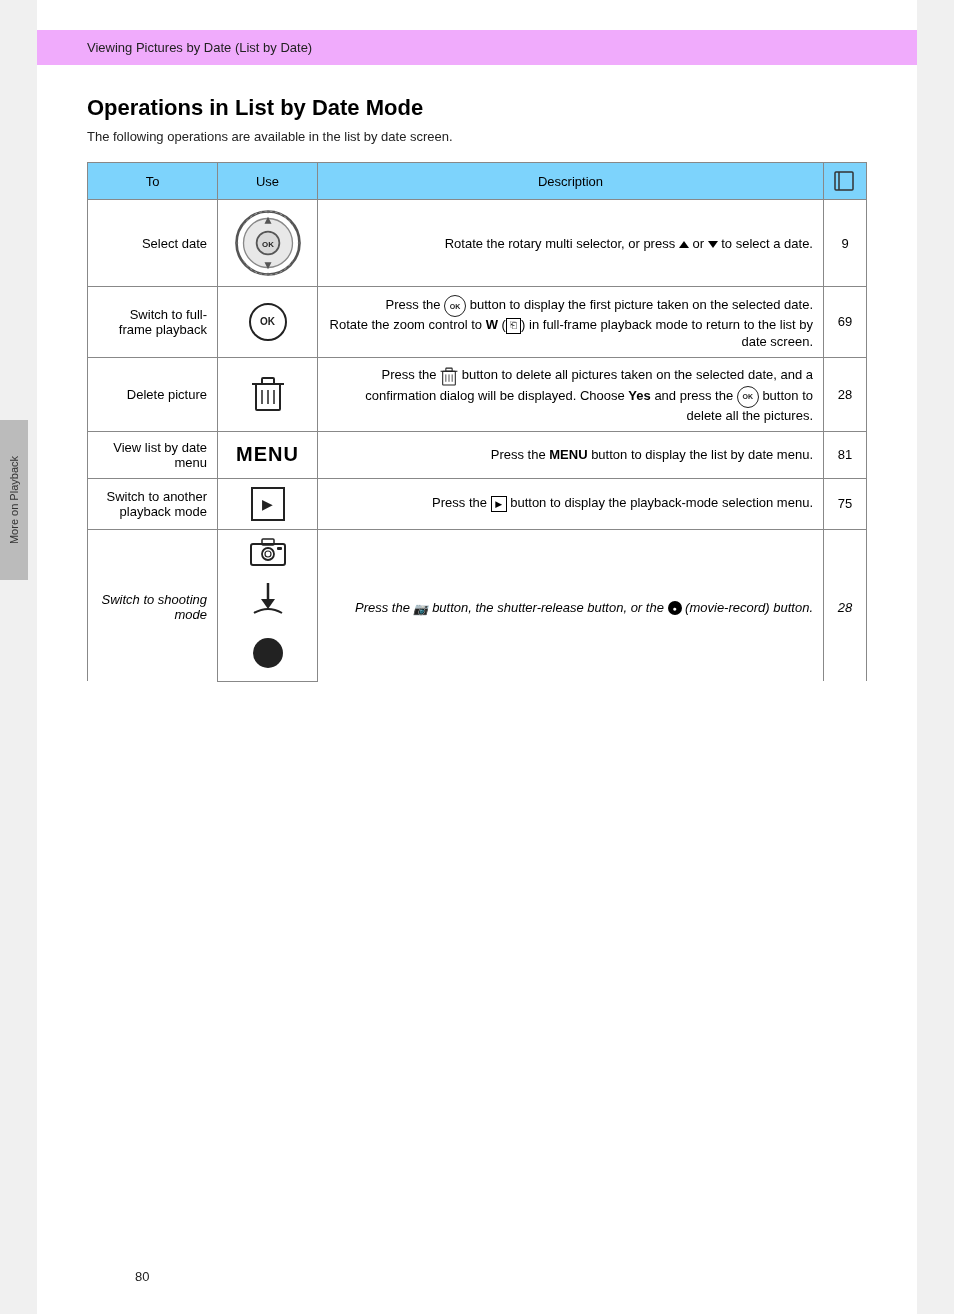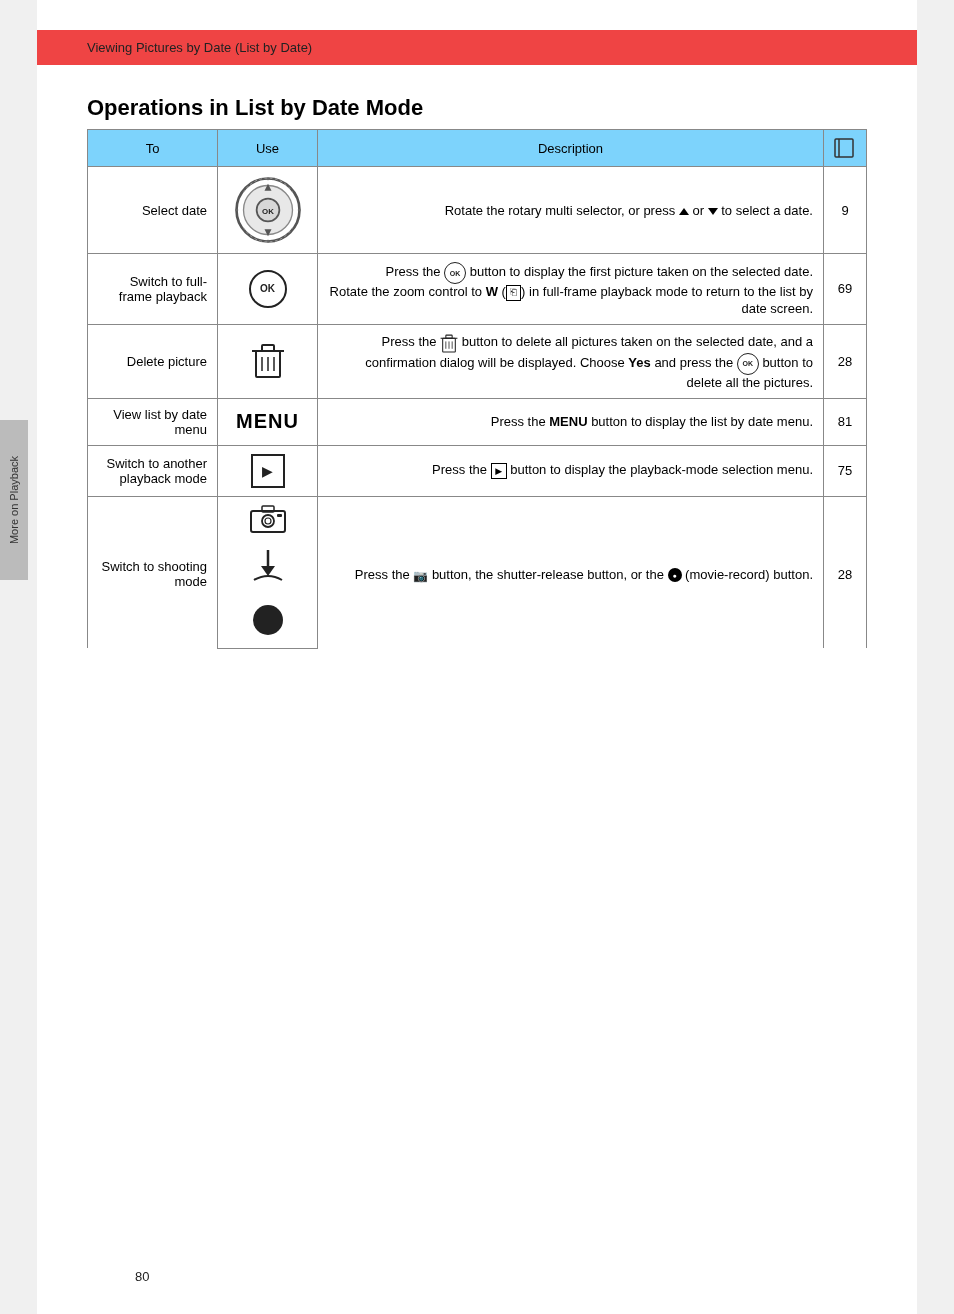--- a/index.html
+++ b/index.html
@@ -12,21 +12,21 @@
     }
     .page {
       background: #ffffff;
       width: 880px;
       margin: 0 auto;
       min-height: 1314px;
       position: relative;
       padding: 30px 50px 60px 50px;
     }
     .header-bar {
-      background: #ef4444;
+      background: #f0abfc;
       margin: 0 -50px;
       padding: 10px 50px;
       margin-bottom: 30px;
       font-size: 13px;
       color: #222;
     }
     .page-title {
       font-size: 22px;
       font-weight: bold;
       margin-bottom: 8px;
@@ -170,39 +170,41 @@
       position: absolute;
       bottom: 30px;
       left: 50px;
       font-size: 13px;
       color: #222;
       margin-left: 48px;
     }
     .sub-row-top td {
       border-bottom: none;
       padding-bottom: 4px;
+      font-style: italic;
     }
     .tri-up { display: inline-block; width: 0; height: 0; border-left: 5px solid transparent; border-right: 5px solid transparent; border-bottom: 7px solid #000; vertical-align: middle; }
     .tri-down { display: inline-block; width: 0; height: 0; border-left: 5px solid transparent; border-right: 5px solid transparent; border-top: 7px solid #000; vertical-align: middle; }
     th.col-ref svg { display: block; margin: 0 auto; }
   </style>
 </head>
 <body>
 
 <div class="side-tab">
   <span class="side-tab-text">More on Playback</span>
 </div>
 
 <div class="page">
 
   <div class="header-bar">
     <span>Viewing Pictures by Date (List by Date)</span>
   </div>
 
   <h1 class="page-title">Operations in List by Date Mode</h1>
+  <p class="page-subtitle">The following operations are available in the list by date screen.</p>
 
   <table class="main-table">
     <thead>
       <tr>
         <th class="col-to"><span>To</span></th>
         <th class="col-use"><span>Use</span></th>
         <th class="col-desc"><span>Description</span></th>
         <th class="col-ref">
 
           <svg width="22" height="20" viewBox="0 0 22 20">

